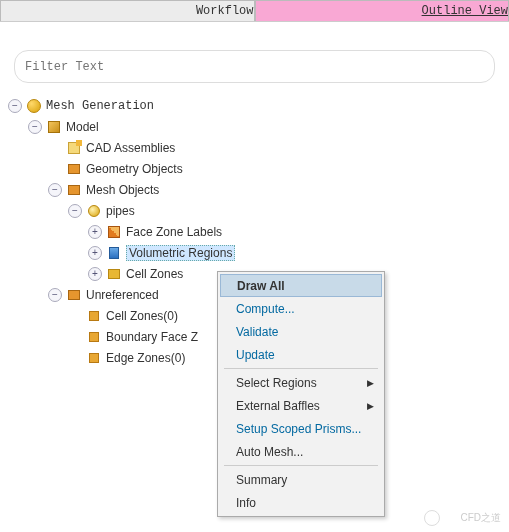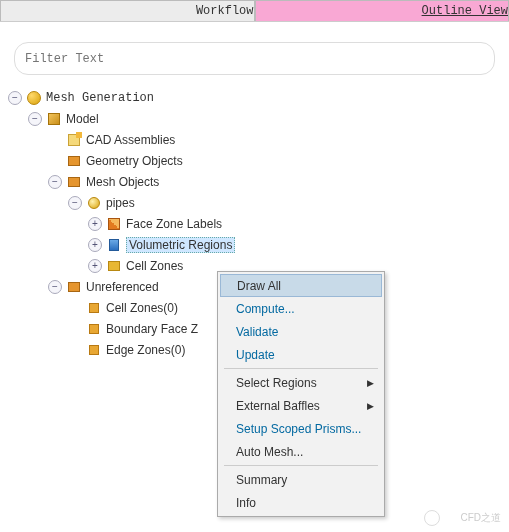--- a/index.html
+++ b/index.html
@@ -2,41 +2,41 @@
 <html><head>
 <meta charset="utf-8">
 <style>
 * { margin: 0; padding: 0; box-sizing: border-box; font-family: Arial, sans-serif; }
 body { width: 509px; height: 532px; background: #fff; font-size: 12px; color: #333; overflow: hidden; position: relative; }
 
 .tabs { display: flex; border-bottom: 1px solid #ccc; height: 22px; }
 .tab { flex: 1; text-align: right; line-height: 20px; font-family: "Courier New", monospace; font-size: 12px; border: 1px solid #bbb; border-bottom: none; background: #ececec; cursor: pointer; }
 .tab.active { background: #f9a8d4; text-decoration: underline; }
 
-.filter-box { margin: 20px 14px 12px 14px; border: 1px solid #ddd; border-radius: 14px; padding: 8px 10px; }
+.filter-box { margin: 28px 14px 12px 14px; border: 1px solid #ddd; border-radius: 14px; padding: 8px 10px; }
 .filter-input { width: 100%; border: none; outline: none; font-family: "Courier New", monospace; font-size: 12px; color: #bbb; background: transparent; }
 
 .tree { padding-left: 8px; }
 .node { display: flex; align-items: center; height: 21px; white-space: nowrap; }
 .toggle { width: 14px; height: 14px; border: 1px solid #aab; border-radius: 50%; display: inline-flex; align-items: center; justify-content: center; font-size: 10px; line-height: 1; color: #557; margin-right: 4px; cursor: pointer; background: #f5f5fa; }
 .toggle.spacer { border: none; background: none; }
 .icon { width: 16px; height: 16px; margin-right: 4px; display: inline-flex; align-items: center; justify-content: center; }
 .label { cursor: default; }
 .label.selected { background: #cfe7ff; border: 1px dotted #6aa; padding: 0 2px; }
 .label.bold { font-family: "Courier New", monospace; font-weight: normal; }
 
 .ind { display: inline-block; }
 .i1 { width: 20px; }
 .i2 { width: 40px; }
 .i3 { width: 60px; }
 .i4 { width: 80px; }
 
 .context-menu { position: absolute; left: 217px; top: 271px; width: 168px; background: #f2f2f2; border: 1px solid #aaa; box-shadow: 2px 2px 4px rgba(0,0,0,0.2); padding: 2px; }
 .menu-item { height: 23px; display: flex; align-items: center; padding: 0 18px 0 16px; cursor: pointer; position: relative; }
-.menu-item.highlighted { background: #c8dae8; border: 1px solid #9ab8d6; }
+.menu-item.highlighted { background: #c8dae8; border: 1px solid #9ab8d6; font-weight: bold; }
 .menu-item.disabled { color: #0369a1; cursor: default; }
 .menu-arrow { position: absolute; right: 8px; font-size: 9px; }
 .menu-sep { height: 1px; background: #ccc; margin: 2px 4px; }
 
 .watermark { position: absolute; right: 8px; bottom: 6px; font-size: 10px; color: #ccc; display: flex; align-items: center; gap: 20px; }
 .wm-circle { width: 16px; height: 16px; border: 1px solid #ddd; border-radius: 50%; }
 
 
 .ic-globe { width:14px; height:14px; border-radius:50%; background: radial-gradient(circle at 30% 30%, #ffd96b, #d9a20a); border:1px solid #b8860b; }
 .ic-box { width:12px; height:12px; background: linear-gradient(135deg,#f2c45c,#c98f1a); border:1px solid #a5720a; }

